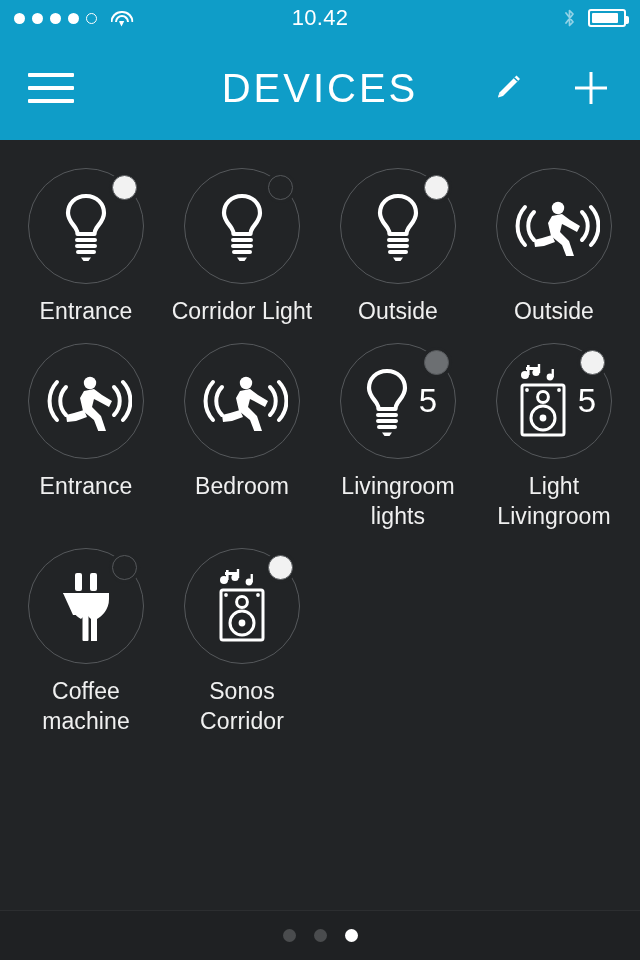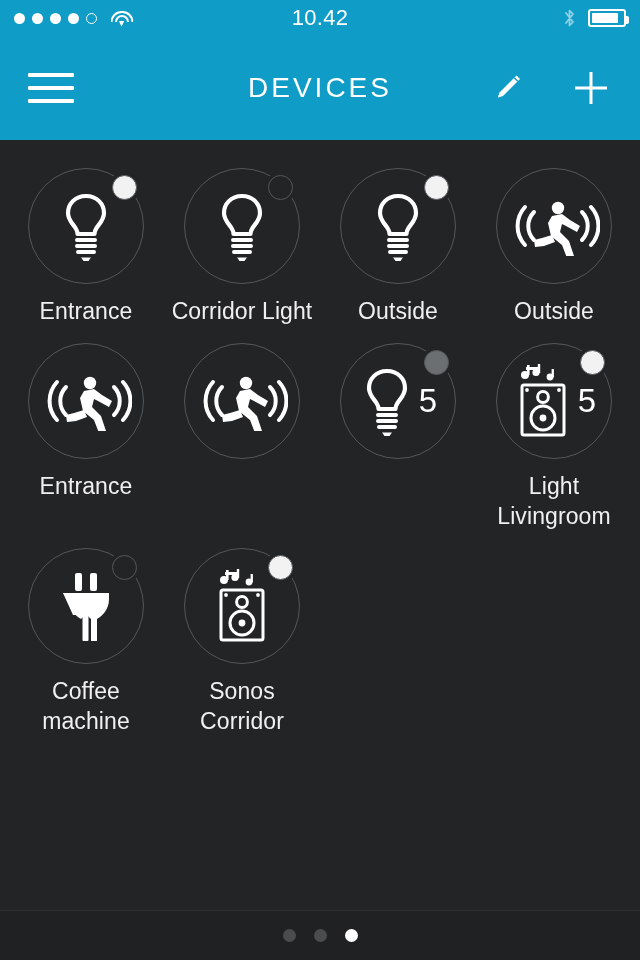--- a/index.html
+++ b/index.html
@@ -54,21 +54,21 @@
   }
   .battery-fill { height: 100%; background: #ffffff; border-radius: 1px; }
 
   
   .navbar {
     height: 104px; background: #0f9dc8;
     display: flex; align-items: center; position: relative;
   }
   .nav-title {
     position: absolute; left: 0; right: 0; text-align: center;
-    color: #ffffff; font-size: 28px; font-weight: 300; letter-spacing: 3px;
+    color: #ffffff; font-size: 40px; font-weight: 300; letter-spacing: 3px;
   }
   .hamburger {
     margin-left: 28px; width: 46px; height: 30px;
     display: flex; flex-direction: column; justify-content: space-between;
     position: relative; z-index: 2; cursor: pointer;
   }
   .hamburger span { display: block; height: 4px; background: #ffffff; border-radius: 1px; }
   .nav-actions {
     margin-left: auto; margin-right: 26px; display: flex; align-items: center;
     gap: 42px; position: relative; z-index: 2;
@@ -263,33 +263,35 @@
       </g>
       <g stroke="#ffffff" fill="none" stroke-width="4" stroke-linecap="round">
         <path d="M26 16 A20 20 0 0 0 26 44"></path>
         <path d="M17 11 A28 28 0 0 0 17 49"></path>
         <path d="M74 16 A20 20 0 0 1 74 44"></path>
         <path d="M83 11 A28 28 0 0 1 83 49"></path>
       </g>
     </svg>
           </div>
         </div>
+        <div class="tile-label">Bedroom</div>
       </div>
       <div class="tile">
         <div class="ring">
           <div class="ring-inner">
             <svg class="ico" width="56" height="72" viewBox="0 0 56 72">
       <path d="M28 6 C17 6 10 14 10 23 c0 7 5 11 7.5 15 1.6 2.5 2 4 2 6 h17 c0-2 .4-3.5 2-6 C41 34 46 30 46 23 46 14 39 6 28 6 Z" stroke="#ffffff" fill="none" stroke-width="4.2" stroke-linecap="round" stroke-linejoin="round"></path>
       <path d="M19 50 h18 M19 56 h18 M20 62 h16" stroke="#ffffff" stroke-width="4" stroke-linecap="round"></path>
       <path d="M23 67.5 h10 l-2.5 3.5 h-5 Z" fill="#ffffff"></path>
     </svg>
             <span class="count">5</span>
           </div>
           <div class="status-dot dim"></div>
         </div>
+        <div class="tile-label">Livingroom lights</div>
       </div>
       <div class="tile">
         <div class="ring">
           <div class="ring-inner">
             <svg class="ico" width="62" height="76" viewBox="0 0 62 76">
       <g fill="#ffffff">
         <path d="M14 4 h12 v3 h-12 Z"></path>
         <circle cx="13" cy="12" r="4"></circle>
                 <rect x="15" y="2" width="2.6" height="10"></rect>
         <circle cx="24" cy="9.5" r="3.6"></circle>

